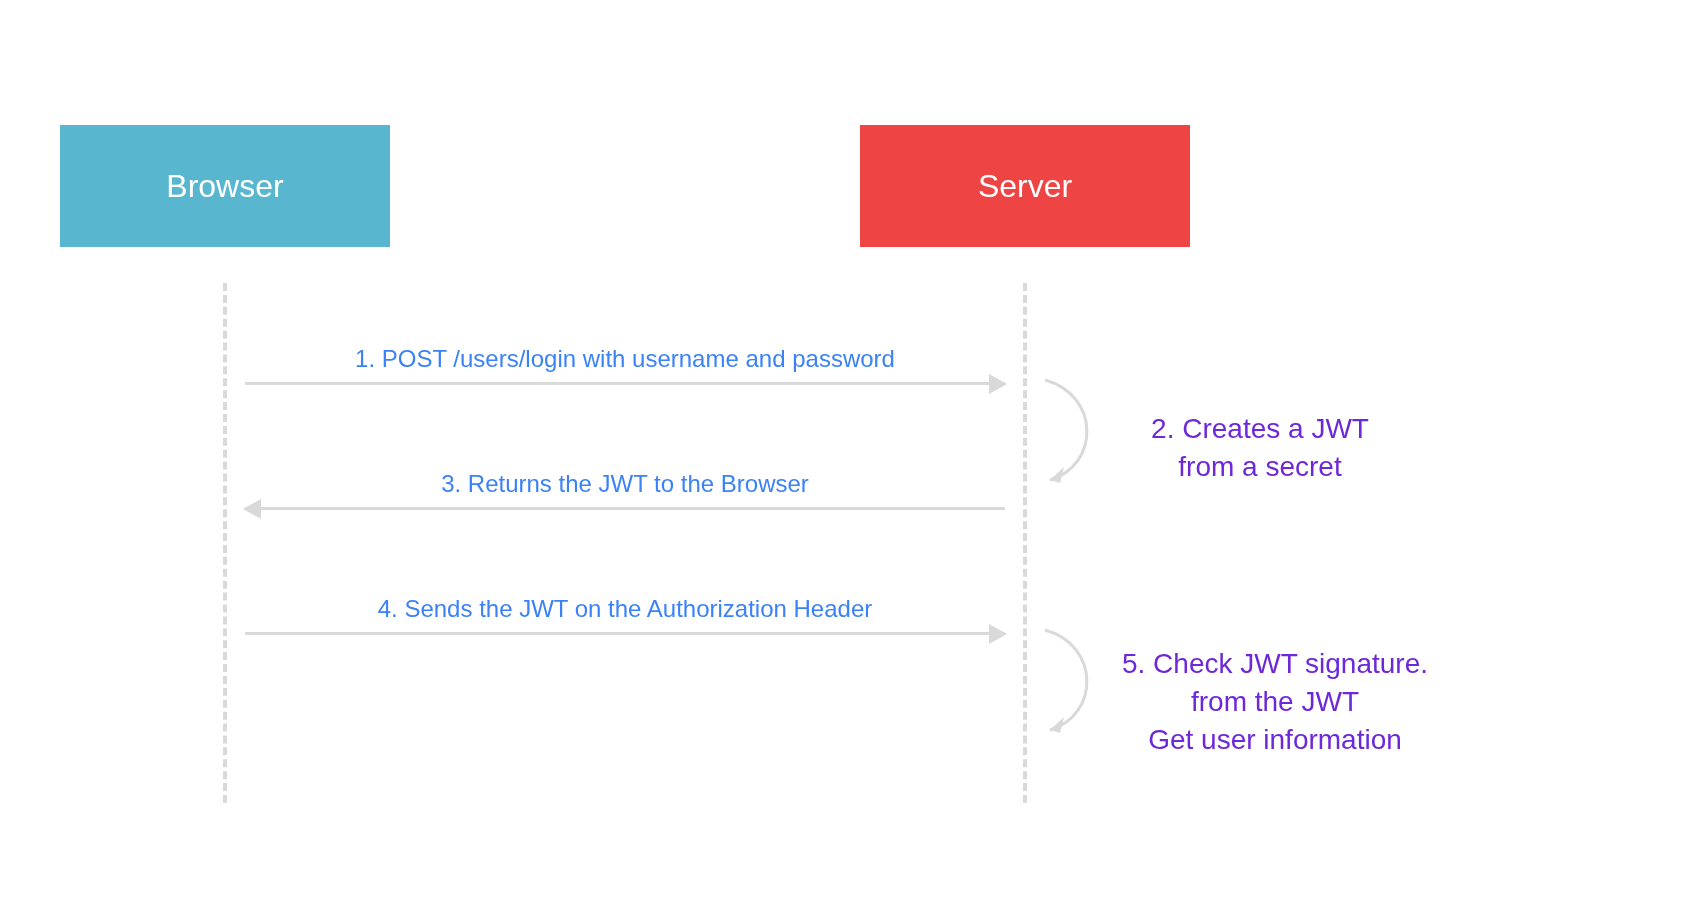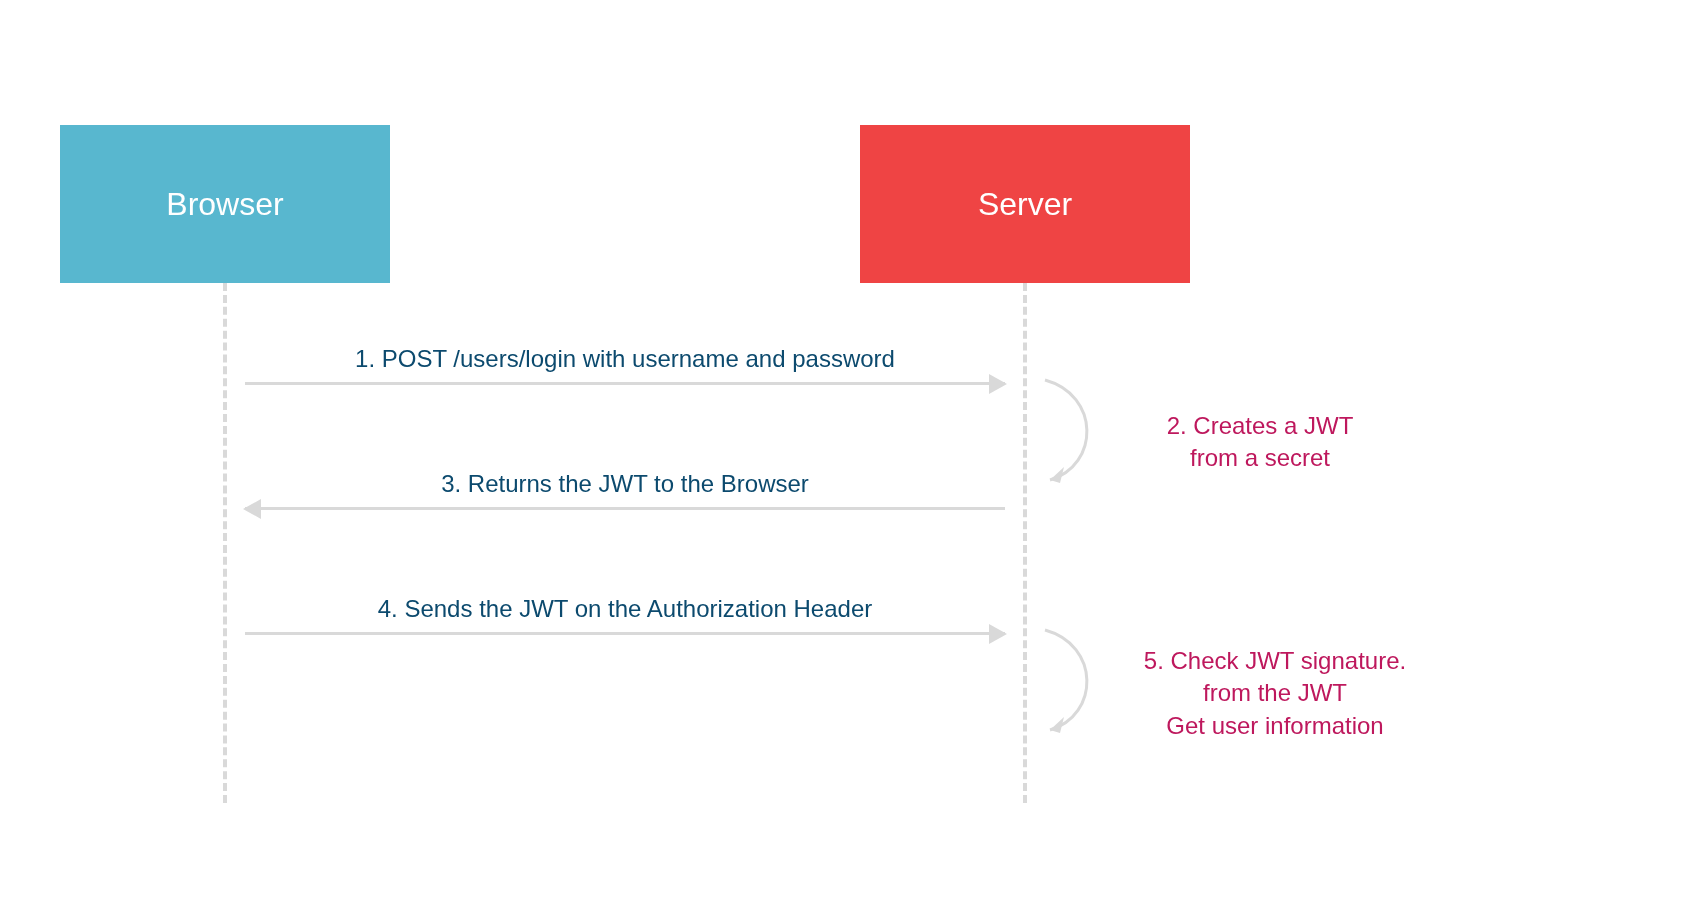--- a/index.html
+++ b/index.html
@@ -13,21 +13,21 @@
   .diagram {
     position: absolute;
     left: 60px;
     top: 125px;
     width: 1573px;
     height: 680px;
   }
   .node-box {
     position: absolute;
     width: 330px;
-    height: 158px;
+    height: 122px;
     display: flex;
     align-items: center;
     justify-content: center;
     font-size: 32px;
     color: #ffffff;
     font-weight: 400;
   }
   .node-browser {
     left: 0px;
     top: 0px;
@@ -51,21 +51,21 @@
   .arrow {
     position: absolute;
     height: 40px;
   }
   .arrow .label {
     position: absolute;
     bottom: 12px;
     width: 100%;
     text-align: center;
     font-size: 24px;
-    color: #0c4a6e;
+    color: #3b82f6;
     white-space: nowrap;
   }
   .arrow .line {
     position: absolute;
     bottom: 0;
     left: 0;
     right: 0;
     height: 3px;
     background: #d9d9d9;
   }
@@ -90,22 +90,22 @@
   }
 
   .self-arc {
     position: absolute;
     width: 70px;
     height: 110px;
   }
   .self-arc svg { width: 100%; height: 100%; }
   .self-label {
     position: absolute;
-    font-size: 24px;
-    color: #be185d;
+    font-size: 28px;
+    color: #6d28d9;
     text-align: center;
     line-height: 1.35;
   }
 
   
   .arrow-1 { left: 185px; top: 220px; width: 760px; }
   .arrow-3 { left: 185px; top: 345px; width: 760px; }
   .arrow-4 { left: 185px; top: 470px; width: 760px; }
   .arrow-6 { left: 185px; top: 595px; width: 760px; }
 

